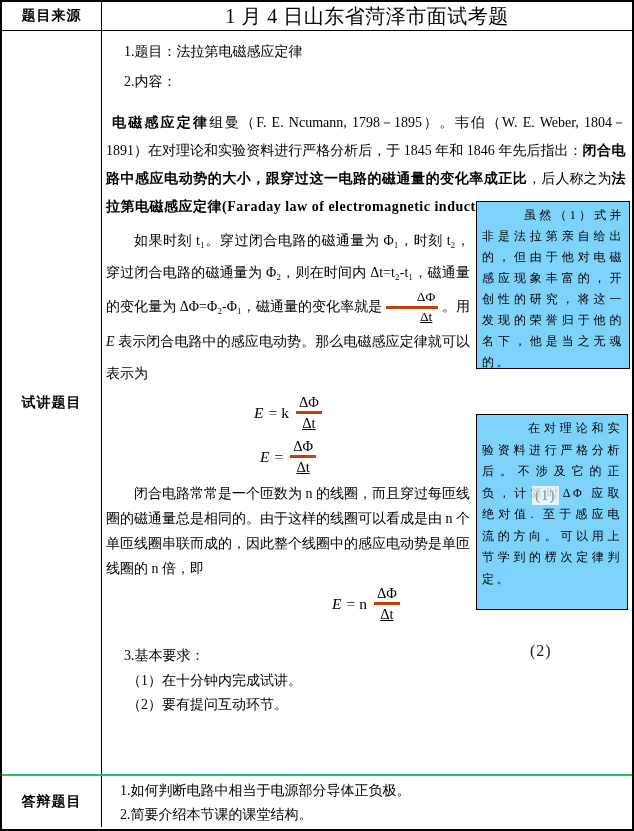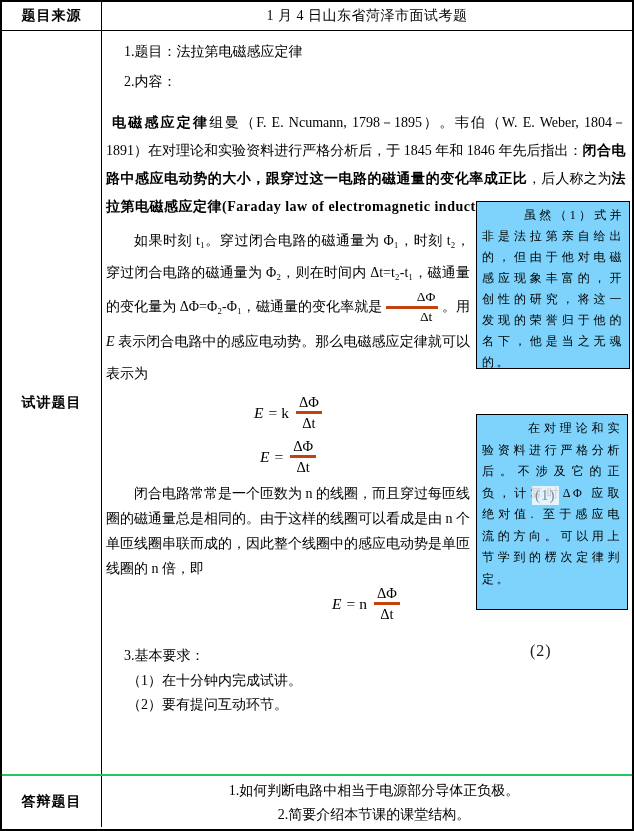--- a/index.html
+++ b/index.html
@@ -21,41 +21,41 @@
   .r3 { height:53px; border-top:2px solid #22c55e; }
   .cell { height:100%; }
   .label-cell {
     width:100px; border-right:1px solid #000;
     display:flex; align-items:center; justify-content:center;
     font-size:14px; letter-spacing:1px; flex:0 0 100px;font-weight:bold;
   }
   .content-cell { flex:1 1 auto; position:relative; }
   .r1 .content-cell {
     display:flex; align-items:center; justify-content:center;
-    font-size:14px; letter-spacing:.5px;text-align:center;
+    font-size:20px; letter-spacing:.5px;text-align:center;
   }
   .trial-cell { padding:6px 4px 0 4px; font-size:14px; }
   .item { margin-left:18px; line-height:30px; font-size:14px; }
   .intro {
     margin-top:12px; line-height:28px; font-size:14px;
     text-align:justify; text-indent:6px; padding-right:2px;
   }
   .intro b { letter-spacing:.5px; }
   .narrow { width:364px; }
   .para { font-size:14px; text-align:justify; }
   .p1 { line-height:32px; text-indent:28px; margin-top:4px; }
   .p2 { line-height:25px; }
   .p3 { line-height:25px; text-indent:28px; margin-top:3px; }
   .para i, .eq i { font-family:"Liberation Serif","DejaVu Serif",serif; }
   .frac {
     display:inline-flex; flex-direction:column; vertical-align:middle;
     text-align:center; font-size:13.5px; line-height:1.25;
   }
   .frac .num { display:block; border-bottom:3px solid #c2410c; padding:0 3px; }
-  .frac .den { display:block; }
+  .frac .den { display:block;text-decoration:underline; }
   .eq {
     display:flex; align-items:center; justify-content:center;
     height:42px; font-size:15.5px; margin:2px 0;
   }
   .eq .erel { margin:0 7px 0 5px; white-space:pre; }
   .eq .frac { font-size:14.5px; }
   .eq3 { width:520px; }
   .req { margin-left:21px; line-height:24px; font-size:14px; }
   .req-title { margin-left:18px; line-height:26px; margin-top:18px; font-size:14px; }
   .note {
@@ -67,21 +67,21 @@
   .note2 { left:374px; top:383px; width:152px; height:196px; text-indent:46px; line-height:21.5px; }
   .stamp {
     position:absolute; font-size:15px; letter-spacing:1px;
     font-family:"Liberation Serif","DejaVu Serif",serif;
   }
   .stamp1 {
     left:430px; top:455px; color:#8a8a96; z-index:5;
     background:rgba(255,255,255,.78); padding:1px 3px;
   }
   .stamp2 { left:428px; top:611px; color:#1a1a1a; font-size:16px; }
-  .defense-cell { padding:3px 4px 0 18px;text-align:center; }
+  .defense-cell { padding:3px 4px 0 18px; }
   .defense-cell p { line-height:24px; font-size:14px; }
 </style>
 </head>
 <body>
 
 <div class="doc">
 
   <div class="row r1">
     <div class="cell label-cell">题目来源</div>
     <div class="cell content-cell">1 月 4 日山东省菏泽市面试考题</div>

